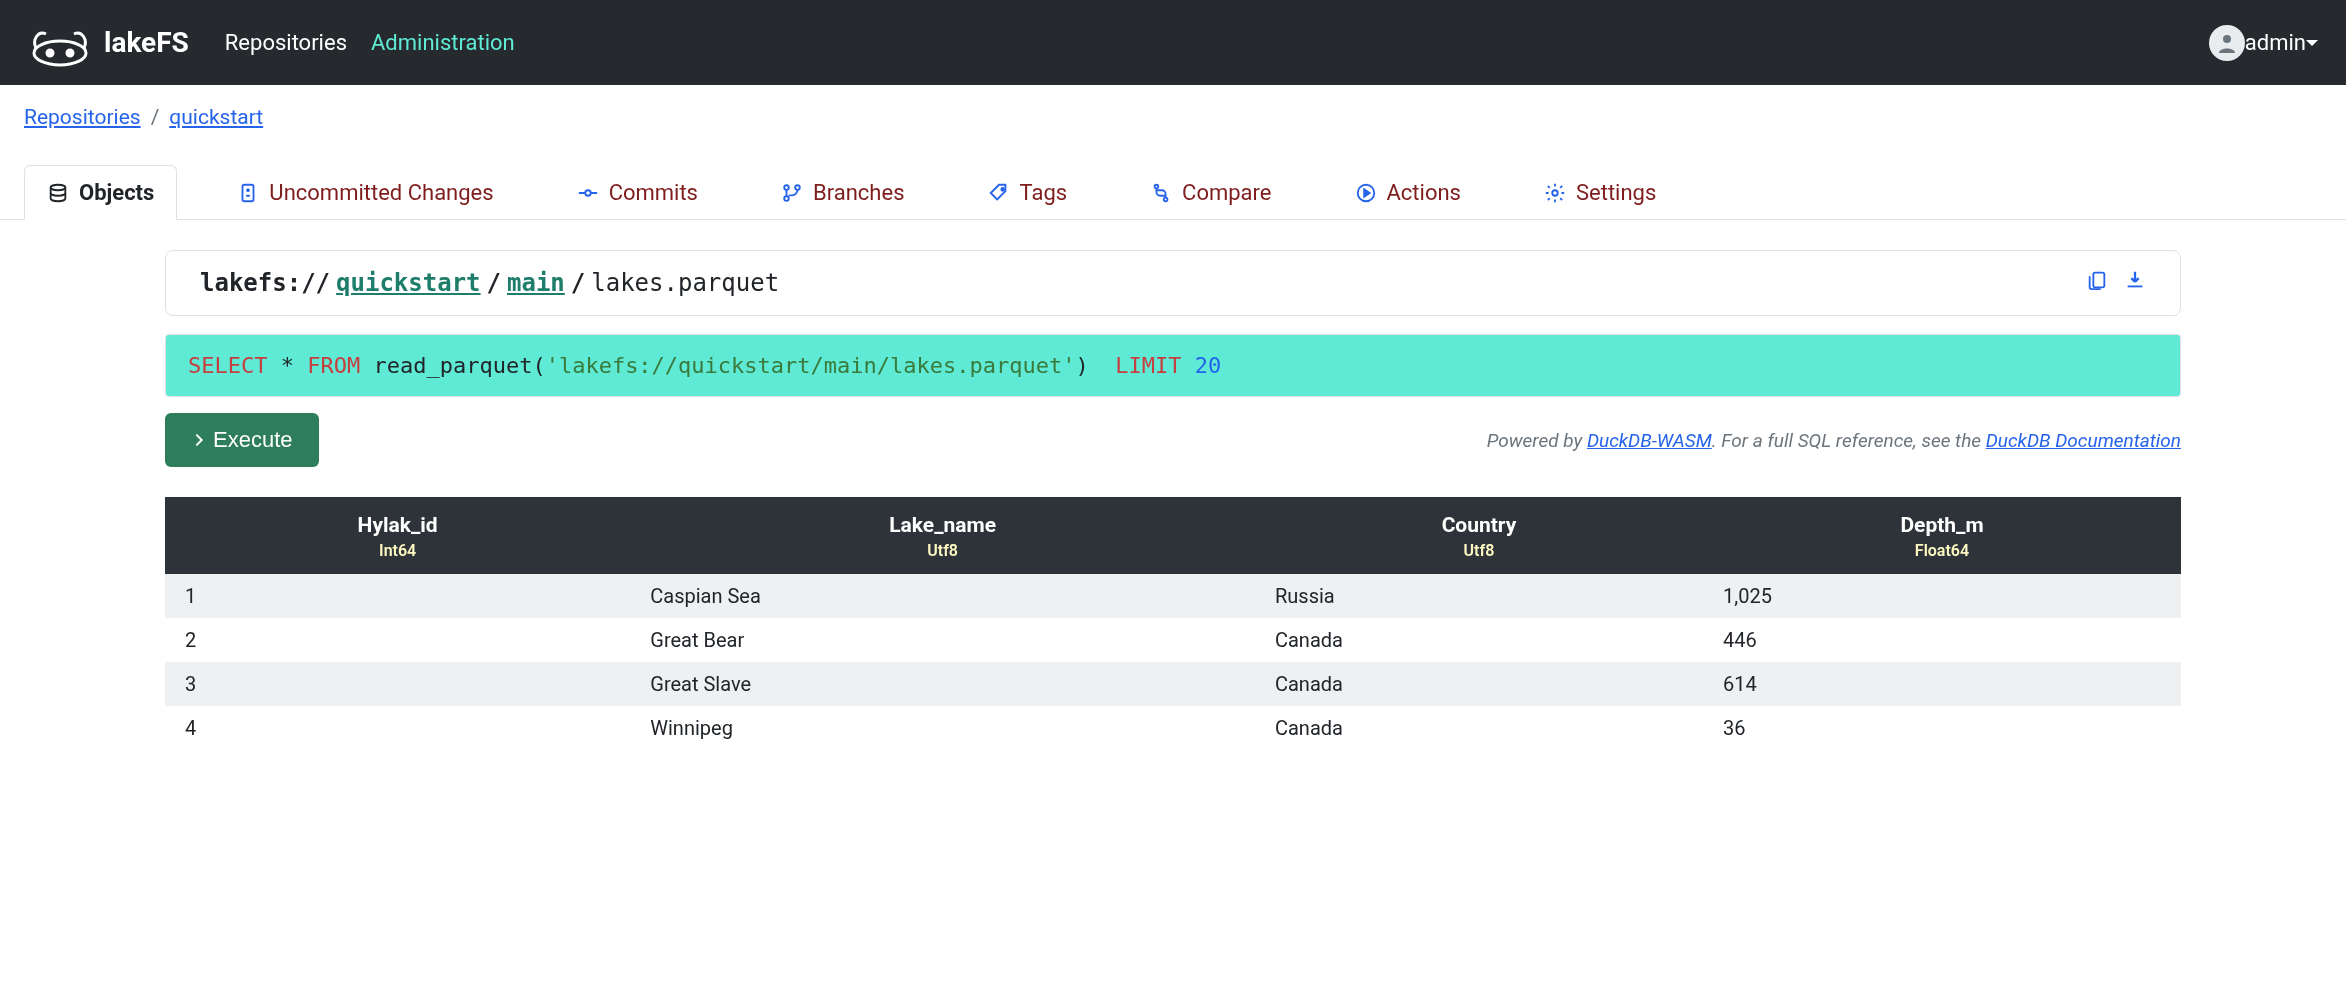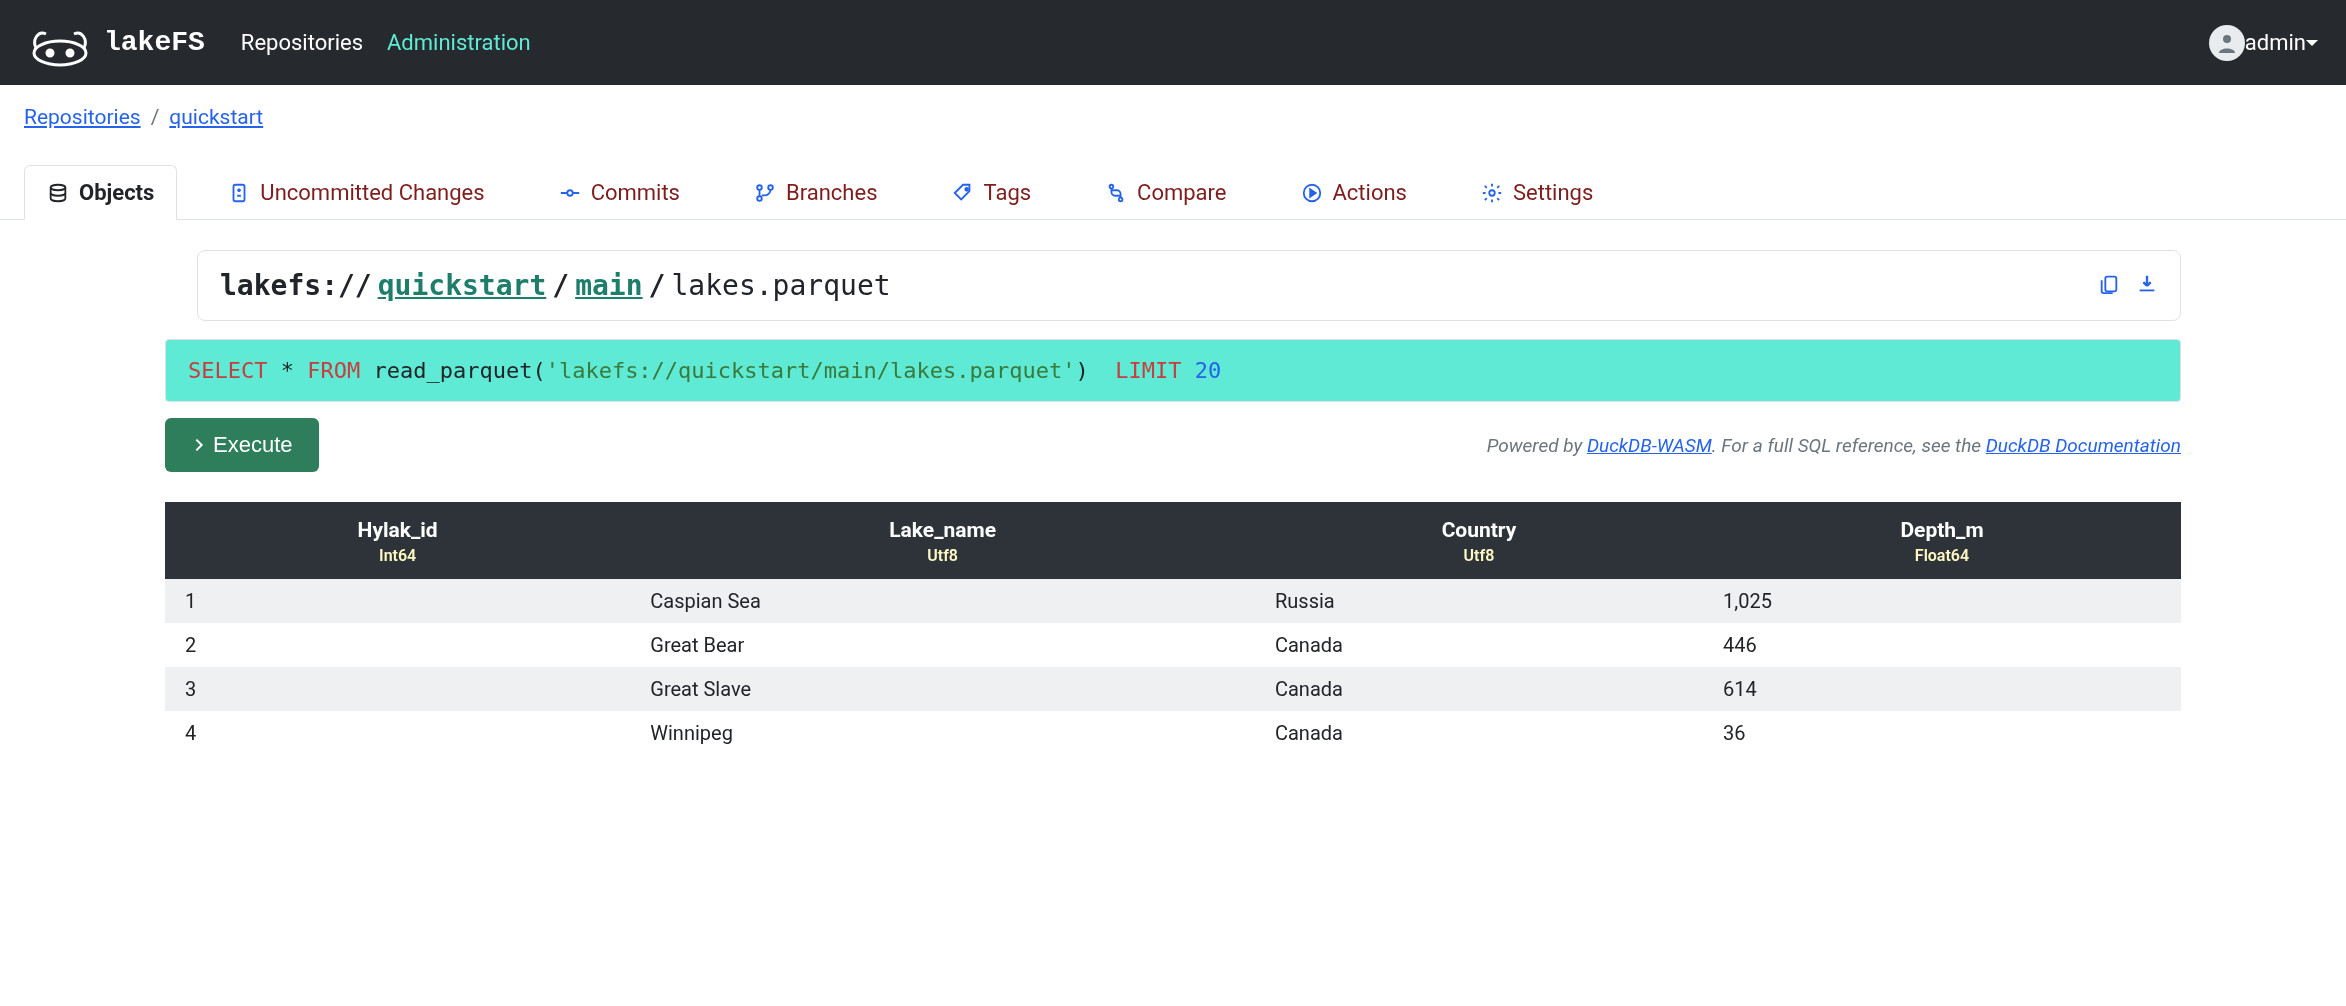--- a/index.html
+++ b/index.html
@@ -9,46 +9,46 @@
     .navbar {
       background: #262a2f;
       display: flex;
       align-items: center;
       padding: 0 28px;
       height: 85px;
       gap: 18px;
     }
     .logo-wrap { display: flex; align-items: center; gap: 12px; }
     .logo-icon { width: 64px; height: 50px; }
-    .logo-text { color: #fff; font-size: 28px; font-weight: 700; font-family: Liberation Mono, monospace; }
+    .logo-text { color: #fff; font-size: 28px; font-weight: 700; }
     .nav-links { display: flex; gap: 24px; margin-left: 18px; }
     .nav-link { color: #fff; font-size: 22px; text-decoration: none; cursor: pointer; }
     .nav-link.inactive { color: #5eead4; }
     .nav-spacer { flex: 1; }
     .user-menu { display: flex; align-items: center; gap: 0; color: #fff; font-size: 22px; cursor: pointer; }
     .avatar { width: 36px; height: 36px; border-radius: 50%; background: #e9ecef; display: flex; align-items: center; justify-content: center; }
     .caret-down { width: 0; height: 0; border-left: 6px solid transparent; border-right: 6px solid transparent; border-top: 6px solid #fff; }
     
     
     .breadcrumb { padding: 20px 24px 14px; display: flex; align-items: center; gap: 10px; font-size: 21px; }
     .breadcrumb a { color: #2563eb; text-decoration: underline; cursor: pointer; }
     .breadcrumb-sep { color: #6c757d; }
     
     
     .tabs-wrap { padding: 0 24px; border-bottom: 1px solid #dee2e6; margin-top: 22px; }
-    .tabs { display: flex; gap: 28px; }
+    .tabs { display: flex; gap: 37px; }
     .tab { display: flex; align-items: center; gap: 10px; padding: 14px 22px; font-size: 22px; color: #7f1d1d; cursor: pointer; border: 1px solid transparent; border-bottom: none; }
     .tab.active { color: #212529; font-weight: 700; border: 1px solid #dee2e6; border-bottom: 1px solid #fff; border-radius: 6px 6px 0 0; margin-bottom: -1px; background: #fff; }
     .tab-icon { display: inline-flex; }
     
     
     .content { padding: 30px 165px 0; }
     
     
-    .path-box { border: 1px solid #dee2e6; border-radius: 8px; padding: 18px 22px; display: flex; align-items: center; gap: 6px; font-family: ui-monospace, SFMono-Regular, Menlo, monospace; font-size: 28px; font-weight: 600; margin-left: 32px; }
+    .path-box { border: 1px solid #dee2e6; border-radius: 8px; padding: 18px 34px; display: flex; align-items: center; gap: 6px; font-family: ui-monospace, SFMono-Regular, Menlo, monospace; font-size: 24px; font-weight: 600; }
     .path-scheme { color: #212529; }
     .path-link { color: #1e7e6b; text-decoration: underline; cursor: pointer; font-weight: 600; }
     .path-sep { color: #212529; }
     .path-plain { color: #212529; font-weight: 500; }
     .path-spacer { flex: 1; }
     .path-actions { display: flex; gap: 16px; }
     .path-action { color: #2563eb; cursor: pointer; }
     
     
     .sql-wrap { margin-top: 18px; }

